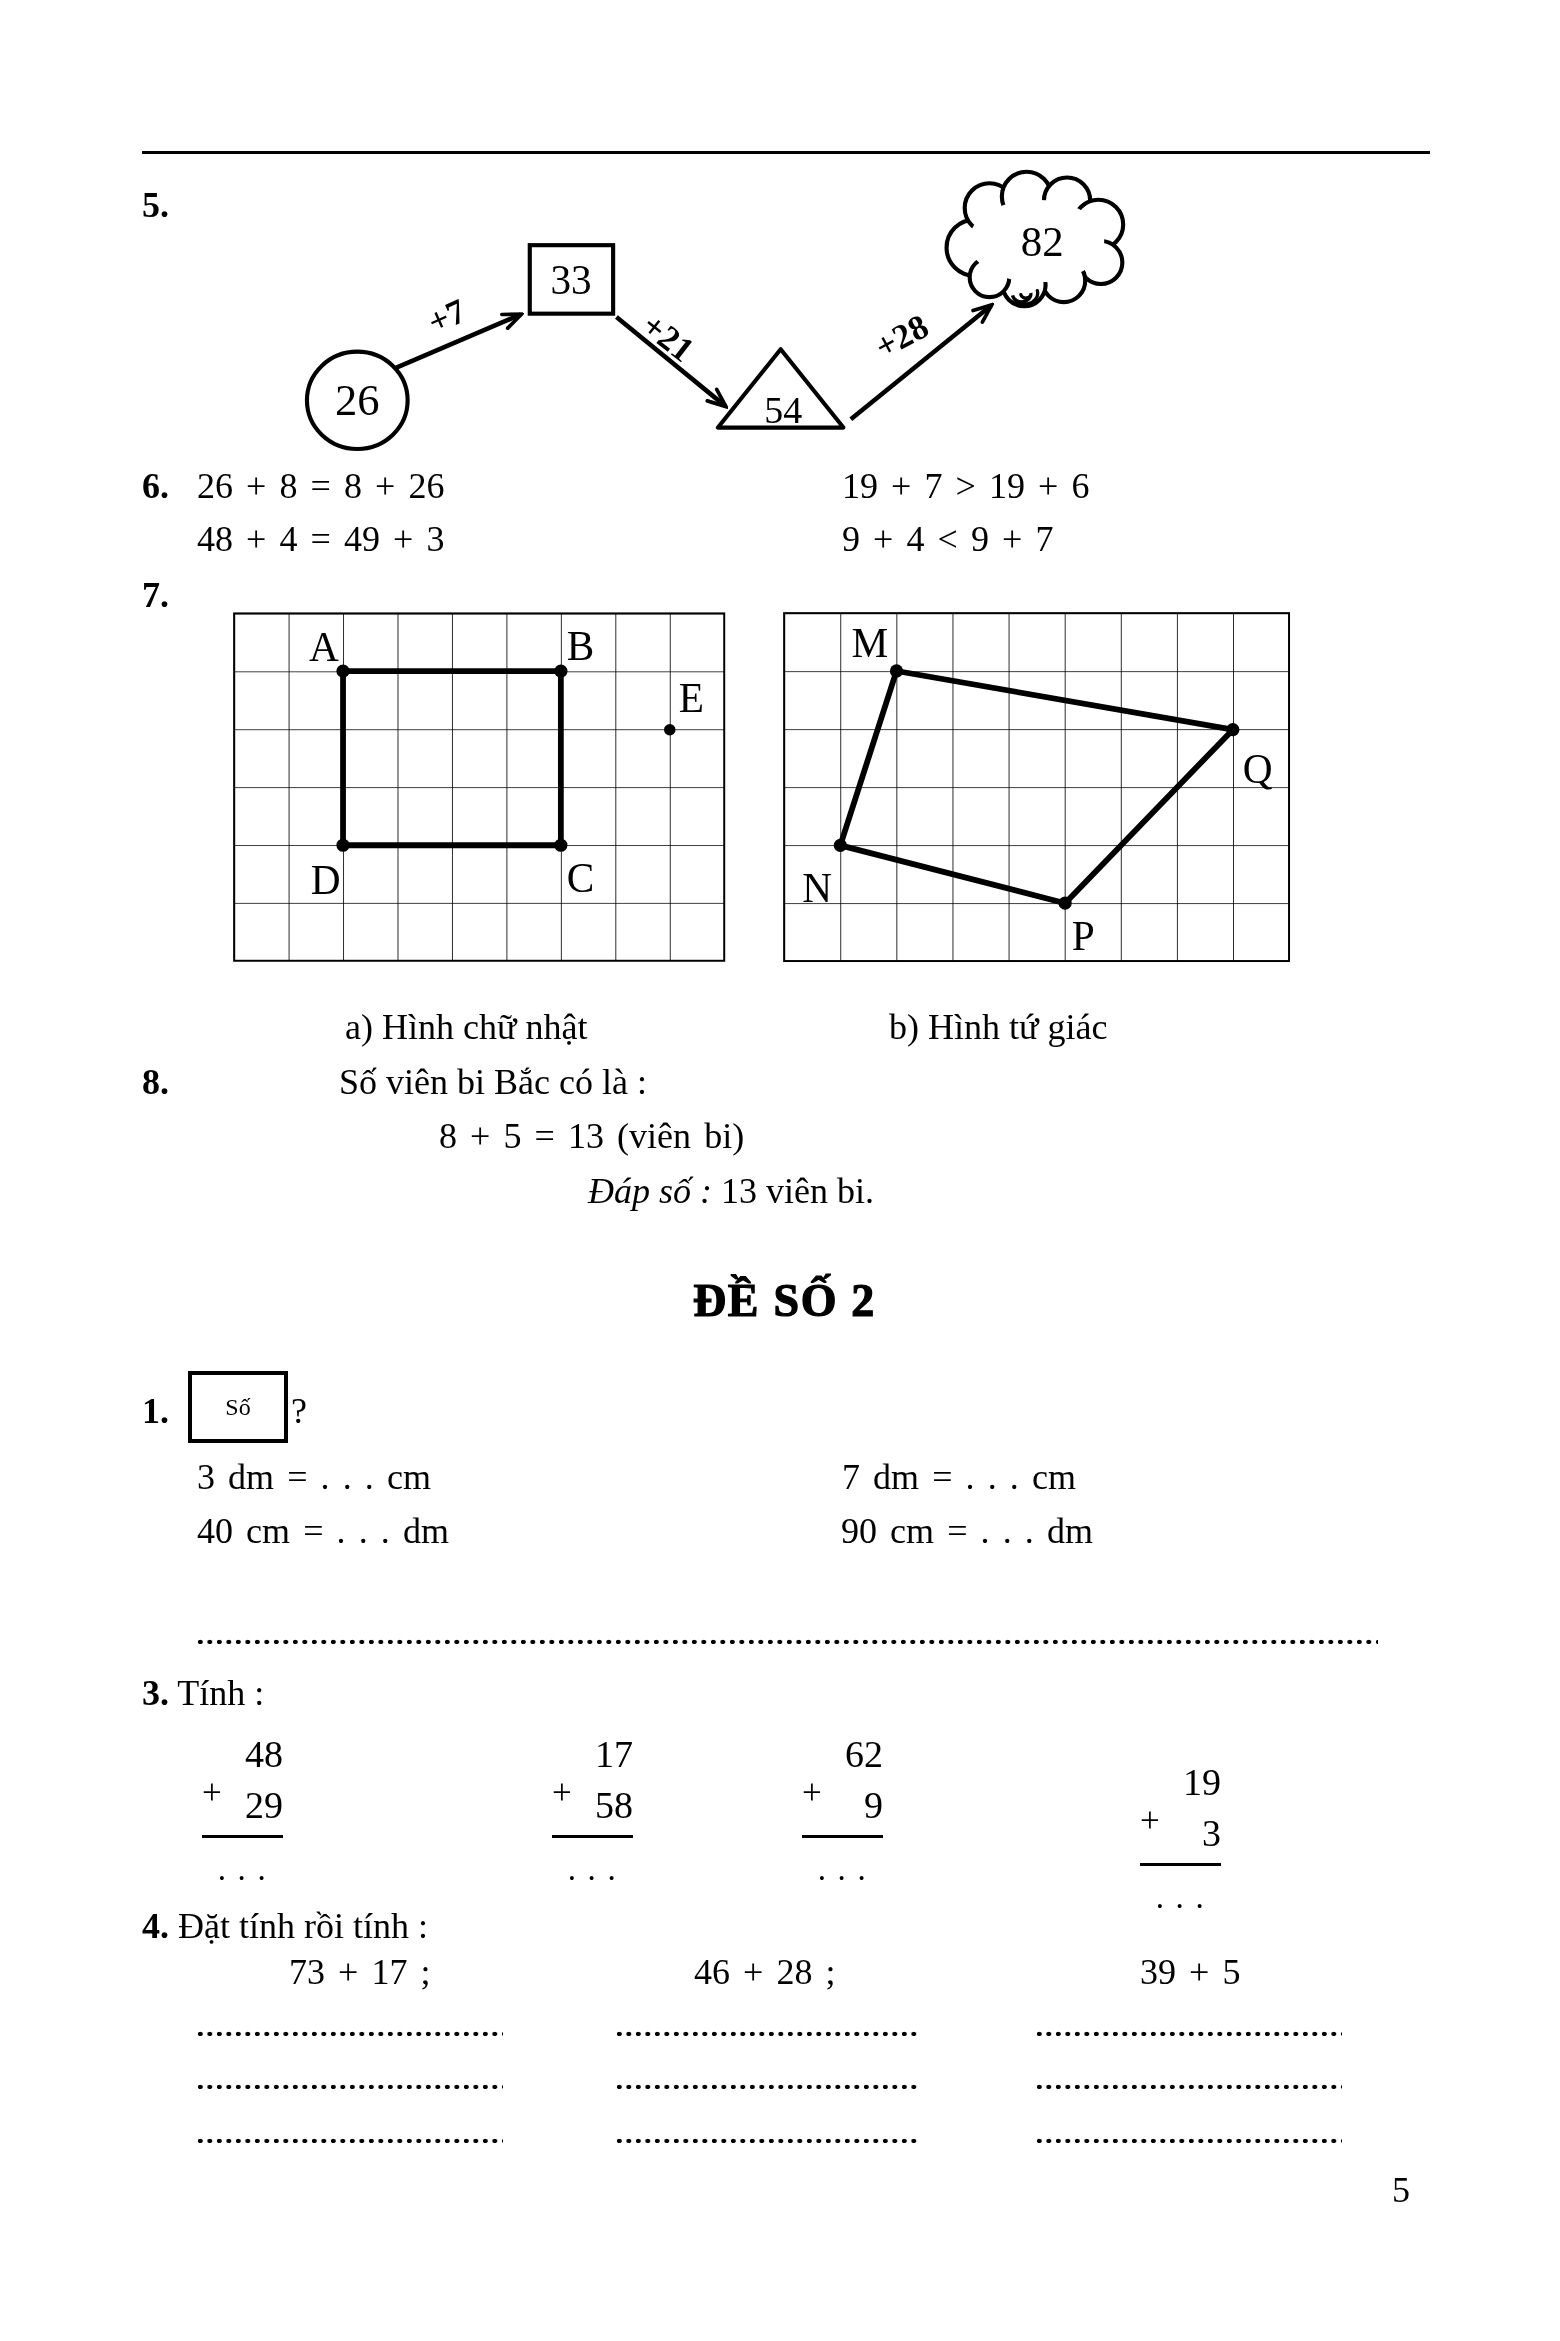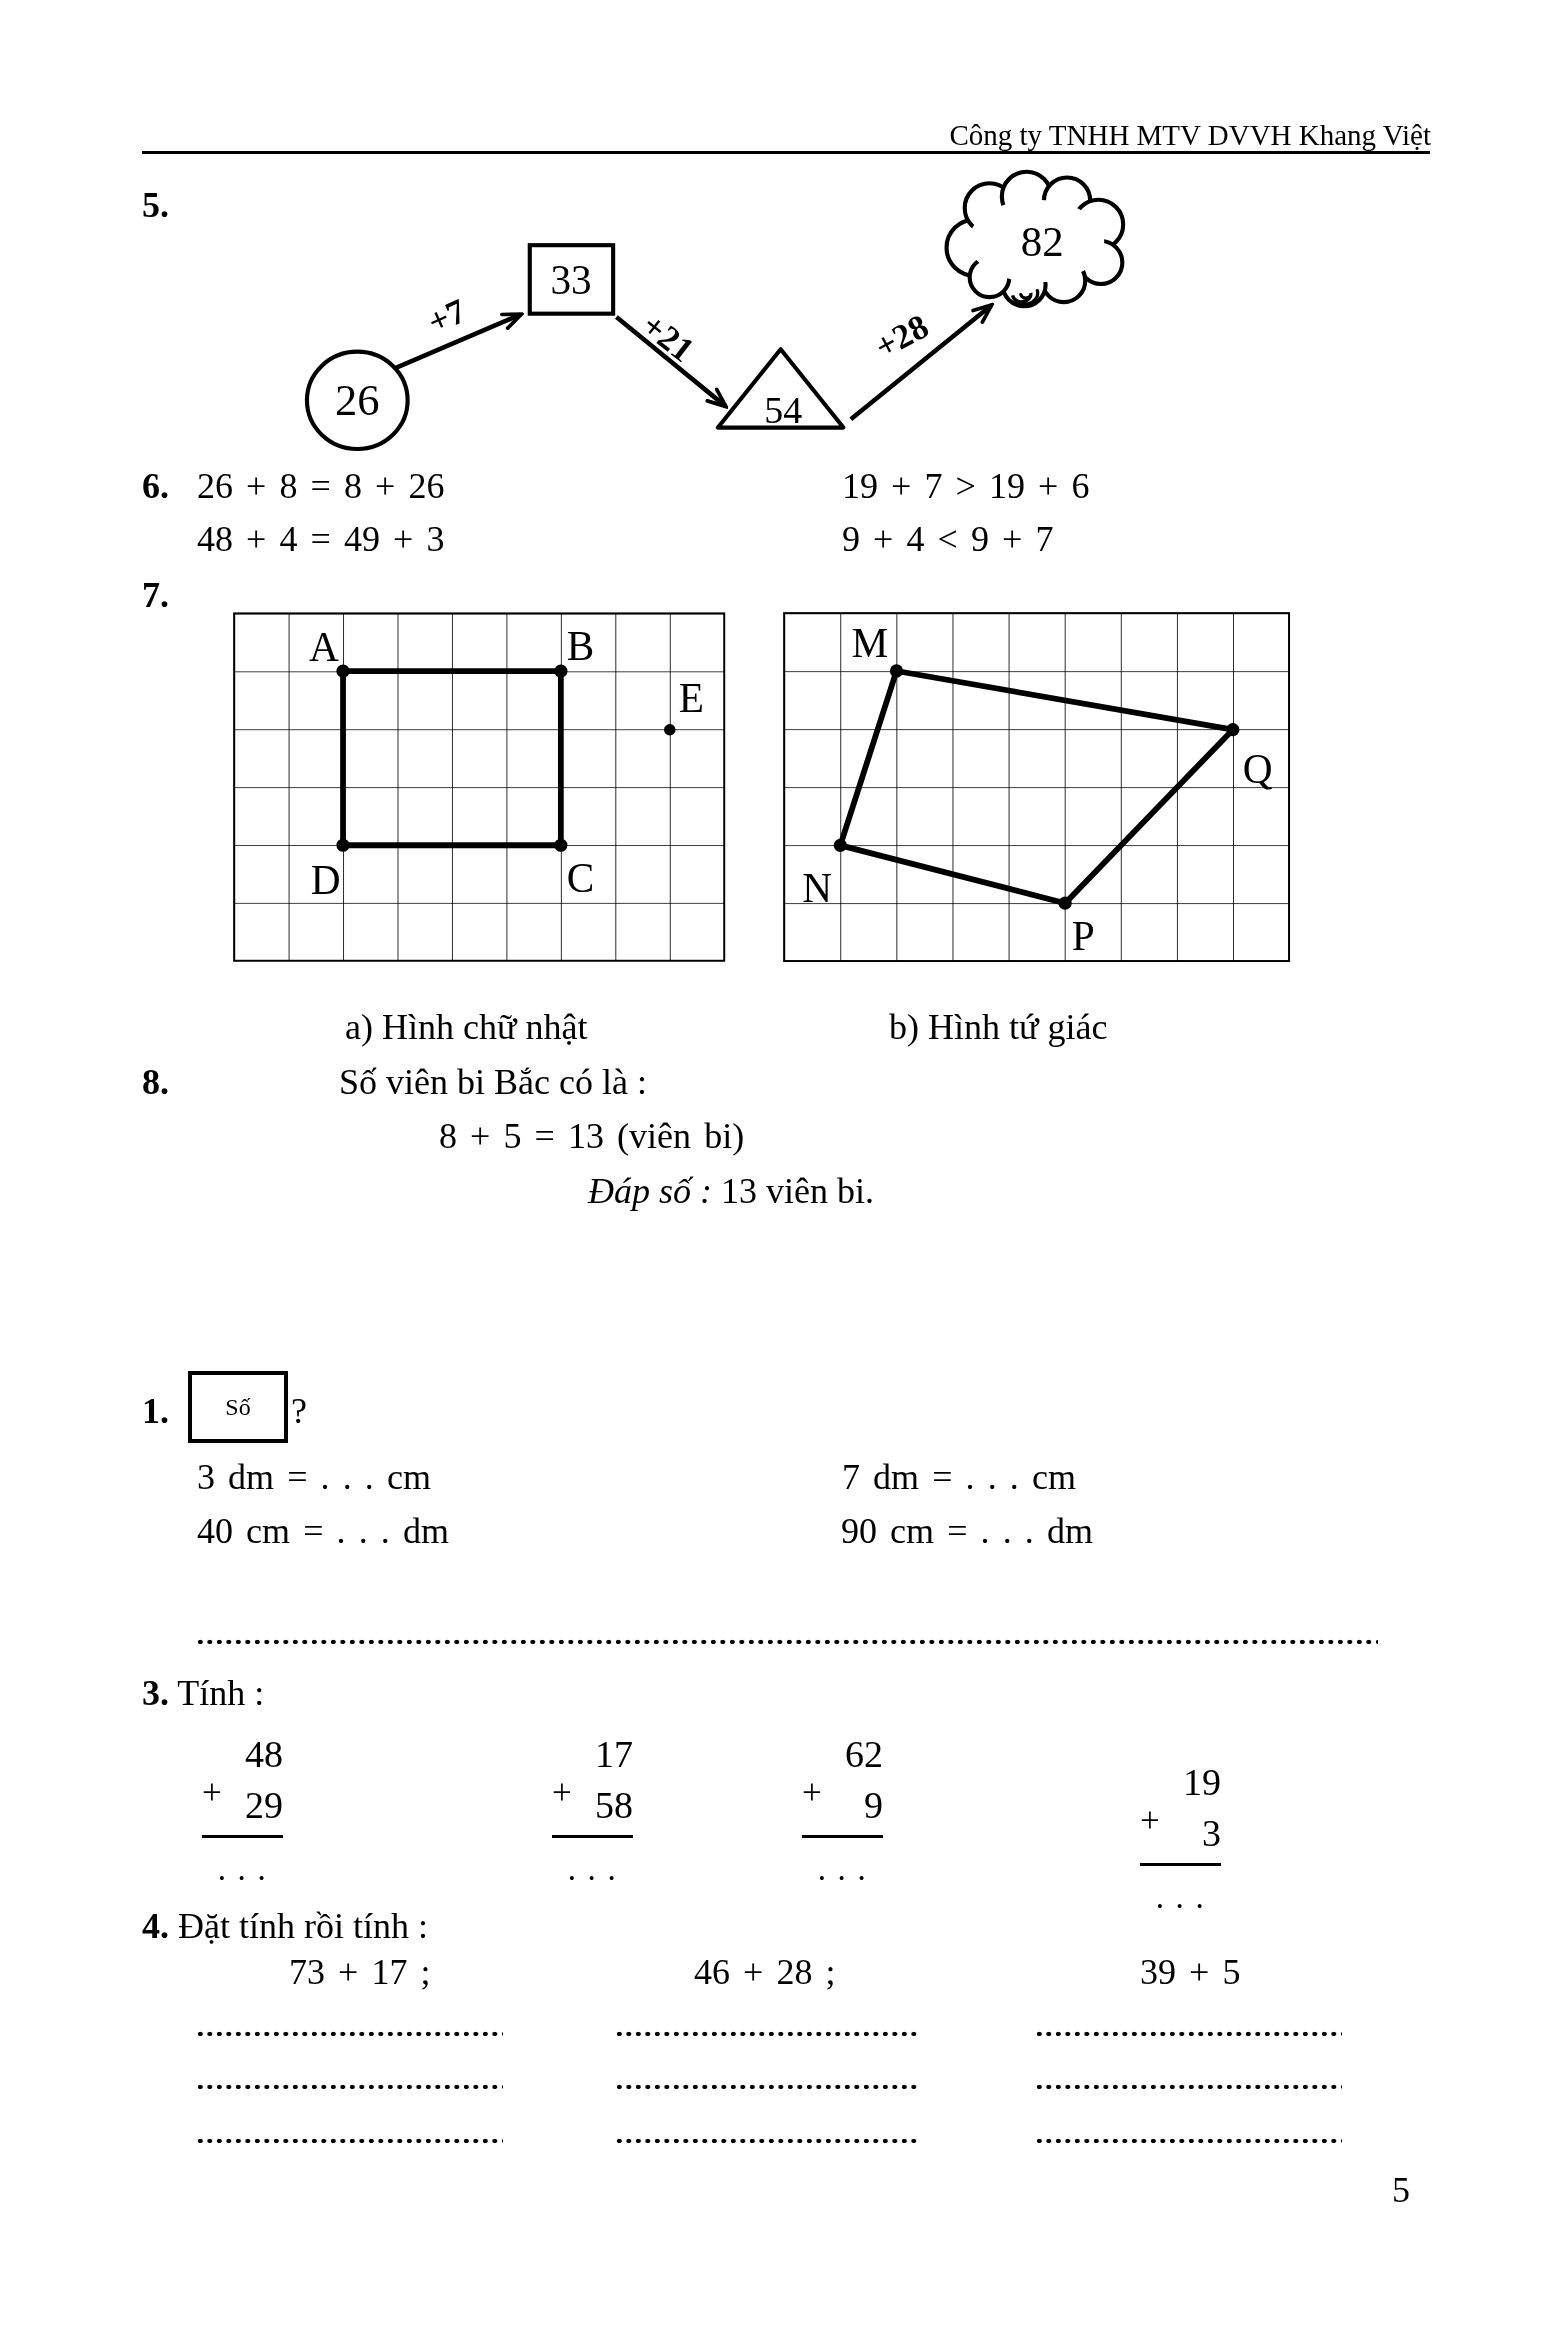--- a/index.html
+++ b/index.html
@@ -24,21 +24,20 @@
   .addcol .rule{border-top:3.3px solid #000;margin-top:4.1px;width:81px;}
   .addcol .res{text-align:center;font-size:33px;padding-top:13.2px;letter-spacing:1.7px;}
   svg{position:absolute;}
   svg text{font-family:"Liberation Serif",serif;fill:#000;}
 </style>
 </head>
 <body>
 
 <div class="page">
 
-  <div class="t hdr" style="top:119px;right:130px;">Công ty TNHH MTV DVVH Khang Việt</div>
   <div class="header-rule"></div>
 
   <div class="t bold" style="left:142px;top:185px;">5.</div>
 
   <svg style="left:124px;top:161px;" width="1074" height="326" viewBox="150 195 1300 395">
     <defs>
       <marker id="ah" markerUnits="userSpaceOnUse" markerWidth="28" markerHeight="24" refX="24" refY="12" orient="auto">
         <path d="M3,3L25,12L3,21" fill="none" stroke="#000" stroke-width="4.5" stroke-linecap="round"></path>
       </marker>
     </defs>
@@ -128,20 +127,21 @@
   </svg>
 
   <div class="t" style="left:345px;top:1007px;">a) Hình chữ nhật</div>
   <div class="t" style="left:889px;top:1007px;">b) Hình tứ giác</div>
 
   <div class="t bold" style="left:142px;top:1062px;">8.</div>
   <div class="t" style="left:339px;top:1062px;">Số viên bi Bắc có là :</div>
   <div class="t eq" style="left:439px;top:1116px;">8 + 5 = 13 (viên bi)</div>
   <div class="t" style="left:588px;top:1171px;"><span class="italic">Đáp số :</span><span> 13 viên bi.</span></div>
 
+  <div class="t de-title" style="left:537px;top:1275px;">ĐỀ SỐ 2</div>
 
   <div class="t bold" style="left:142px;top:1391px;">1.</div>
   <div class="num-box">
       <span>Số</span>
     </div>
   <div class="t" style="left:291px;top:1391px;">?</div>
   <div class="t eq" style="left:197px;top:1457px;">3 dm = . . . cm</div>
   <div class="t eq" style="left:842px;top:1457px;">7 dm = . . . cm</div>
   <div class="t eq" style="left:197px;top:1511px;">40 cm = . . . dm</div>
   <div class="t eq" style="left:841px;top:1511px;">90 cm = . . . dm</div>

